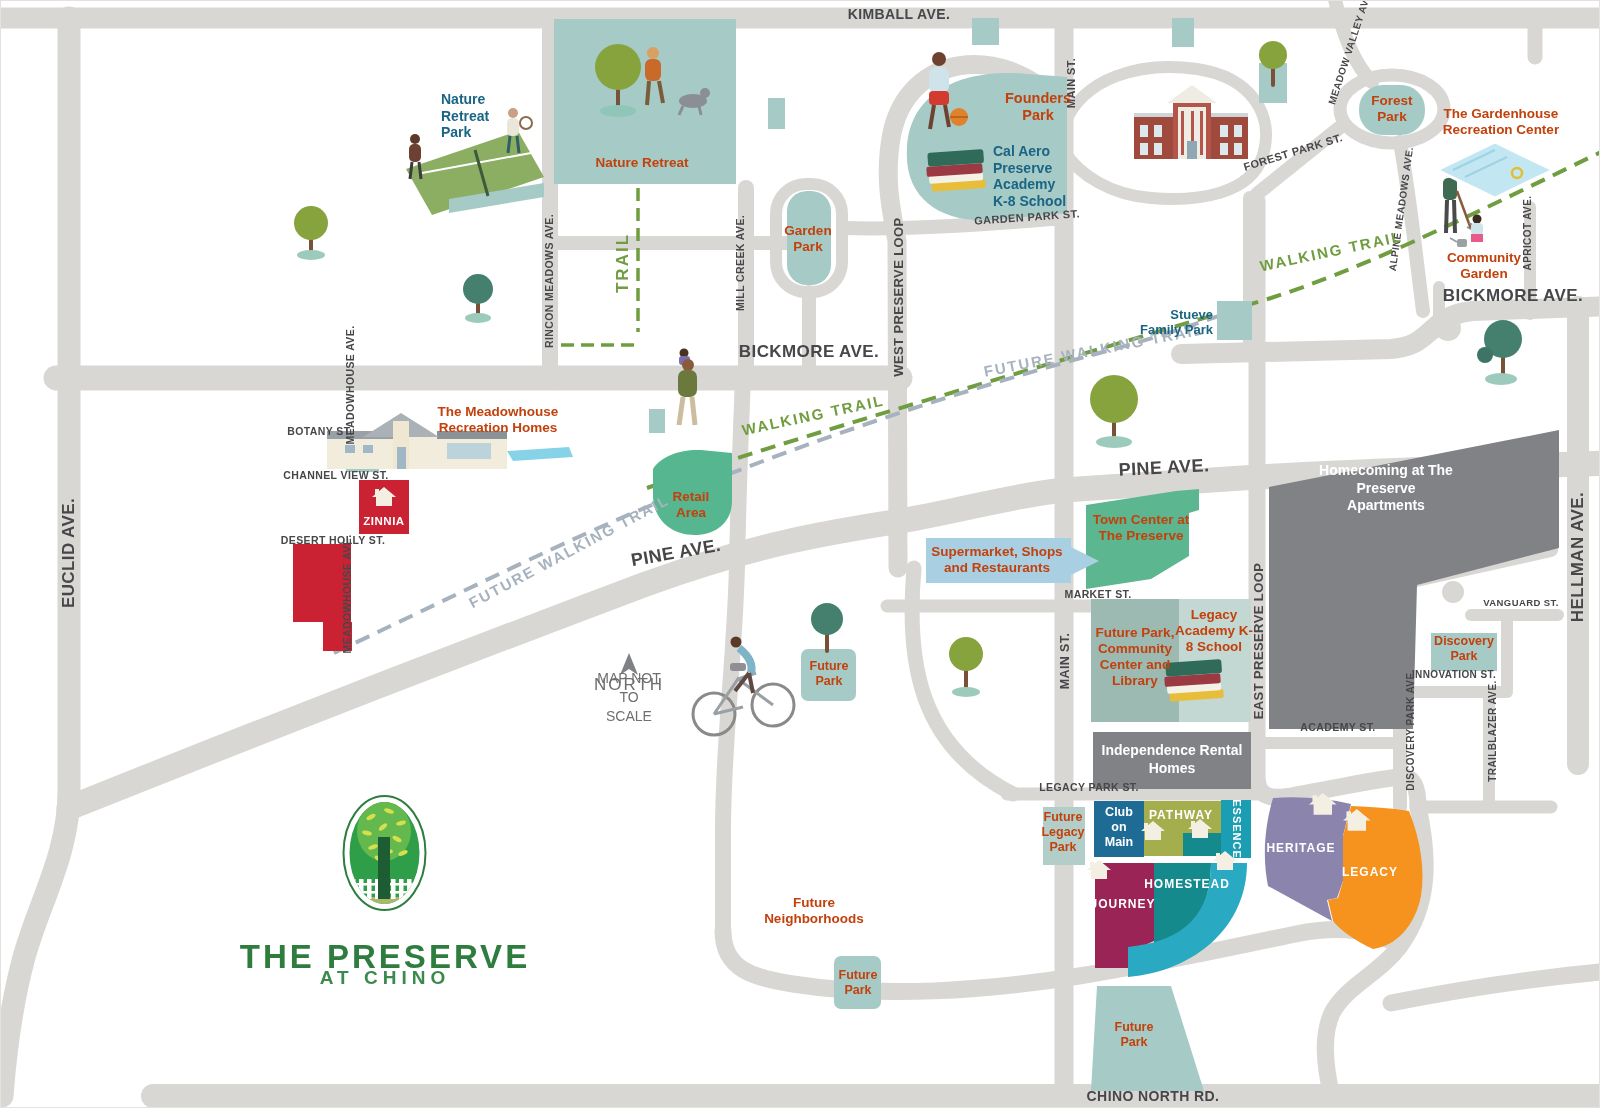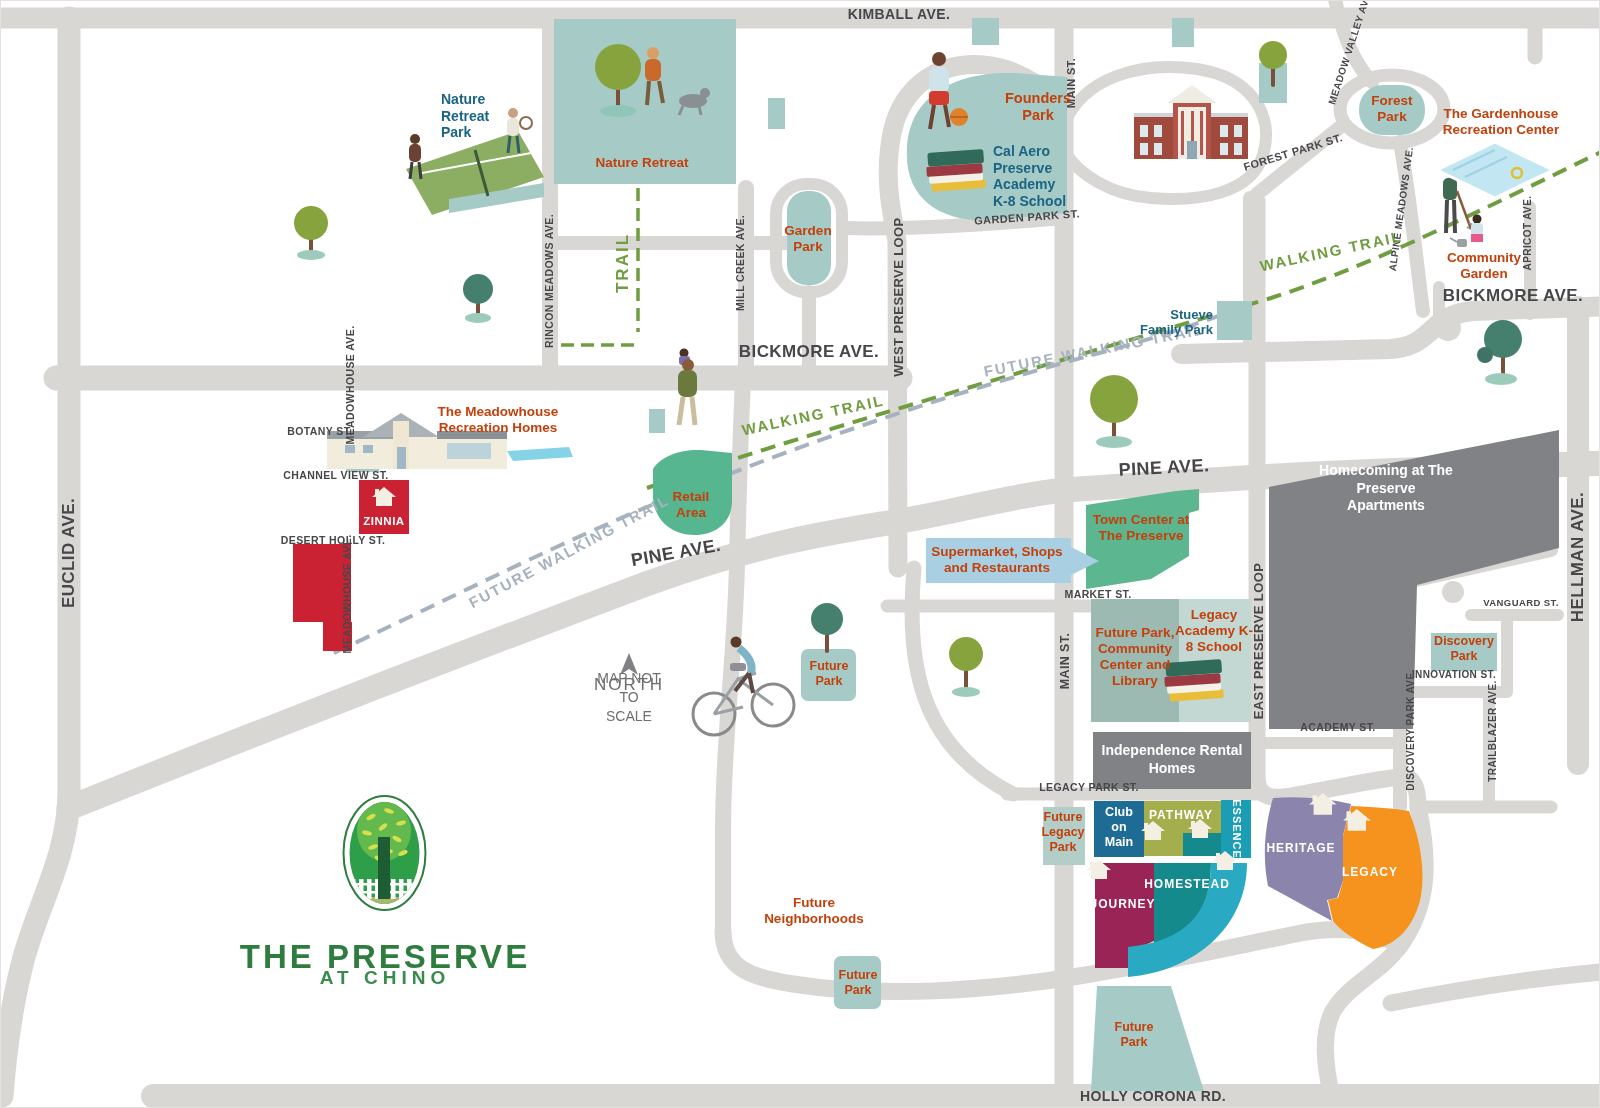--- a/index.html
+++ b/index.html
@@ -376,21 +376,21 @@
 <div class="lb st v" style="left:1526px;top:232px;font-size:10px">APRICOT AVE.</div>
 <div class="lb st" style="left:1097px;top:593px;font-size:10.5px">MARKET ST.</div>
 <div class="lb st v" style="left:1257px;top:640px;font-size:13px">EAST PRESERVE LOOP</div>
 <div class="lb st" style="left:1337px;top:726px;font-size:10.5px">ACADEMY ST.</div>
 <div class="lb st" style="left:1088px;top:786px;font-size:10.5px">LEGACY PARK ST.</div>
 <div class="lb st v" style="left:1409px;top:729px;font-size:10px">DISCOVERY PARK AVE.</div>
 <div class="lb st" style="left:1520px;top:601px;font-size:9.5px">VANGUARD ST.</div>
 <div class="lb st" style="left:1453px;top:673px;font-size:10px">INNOVATION ST.</div>
 <div class="lb st v" style="left:1491px;top:730px;font-size:10px">TRAILBLAZER AVE.</div>
 <div class="lb st v" style="left:1577px;top:556px;font-size:17px">HELLMAN AVE.</div>
-<div class="lb st" style="left:1152px;top:1095px;font-size:14px">HOLLY CORONA RD.</div>
+<div class="lb st" style="left:1152px;top:1095px;font-size:14px">CHINO NORTH RD.</div>
 
 <div class="lb tr-g v" style="left:622px;top:262px;font-size:17px">TRAIL</div>
 <div class="lb tr-g" style="left:812px;top:414px;font-size:15px;transform:translate(-50%,-50%) rotate(-12deg)">WALKING TRAIL</div>
 <div class="lb tr-g" style="left:1330px;top:250px;font-size:15px;transform:translate(-50%,-50%) rotate(-12deg)">WALKING TRAIL</div>
 <div class="lb tr-f" style="left:568px;top:550px;font-size:15px;transform:translate(-50%,-50%) rotate(-28deg)">FUTURE WALKING TRAIL</div>
 <div class="lb tr-f" style="left:1093px;top:349px;font-size:15px;transform:translate(-50%,-50%) rotate(-11deg)">FUTURE WALKING TRAIL</div>
 
 <div class="abs" style="left:440px;top:90px;width:62px;font-size:14px">Nature Retreat Park</div>
 <div class="fac" style="left:641px;top:162px">Nature Retreat</div>
 <div class="fac" style="left:807px;top:238px;width:55px">Garden Park</div>

